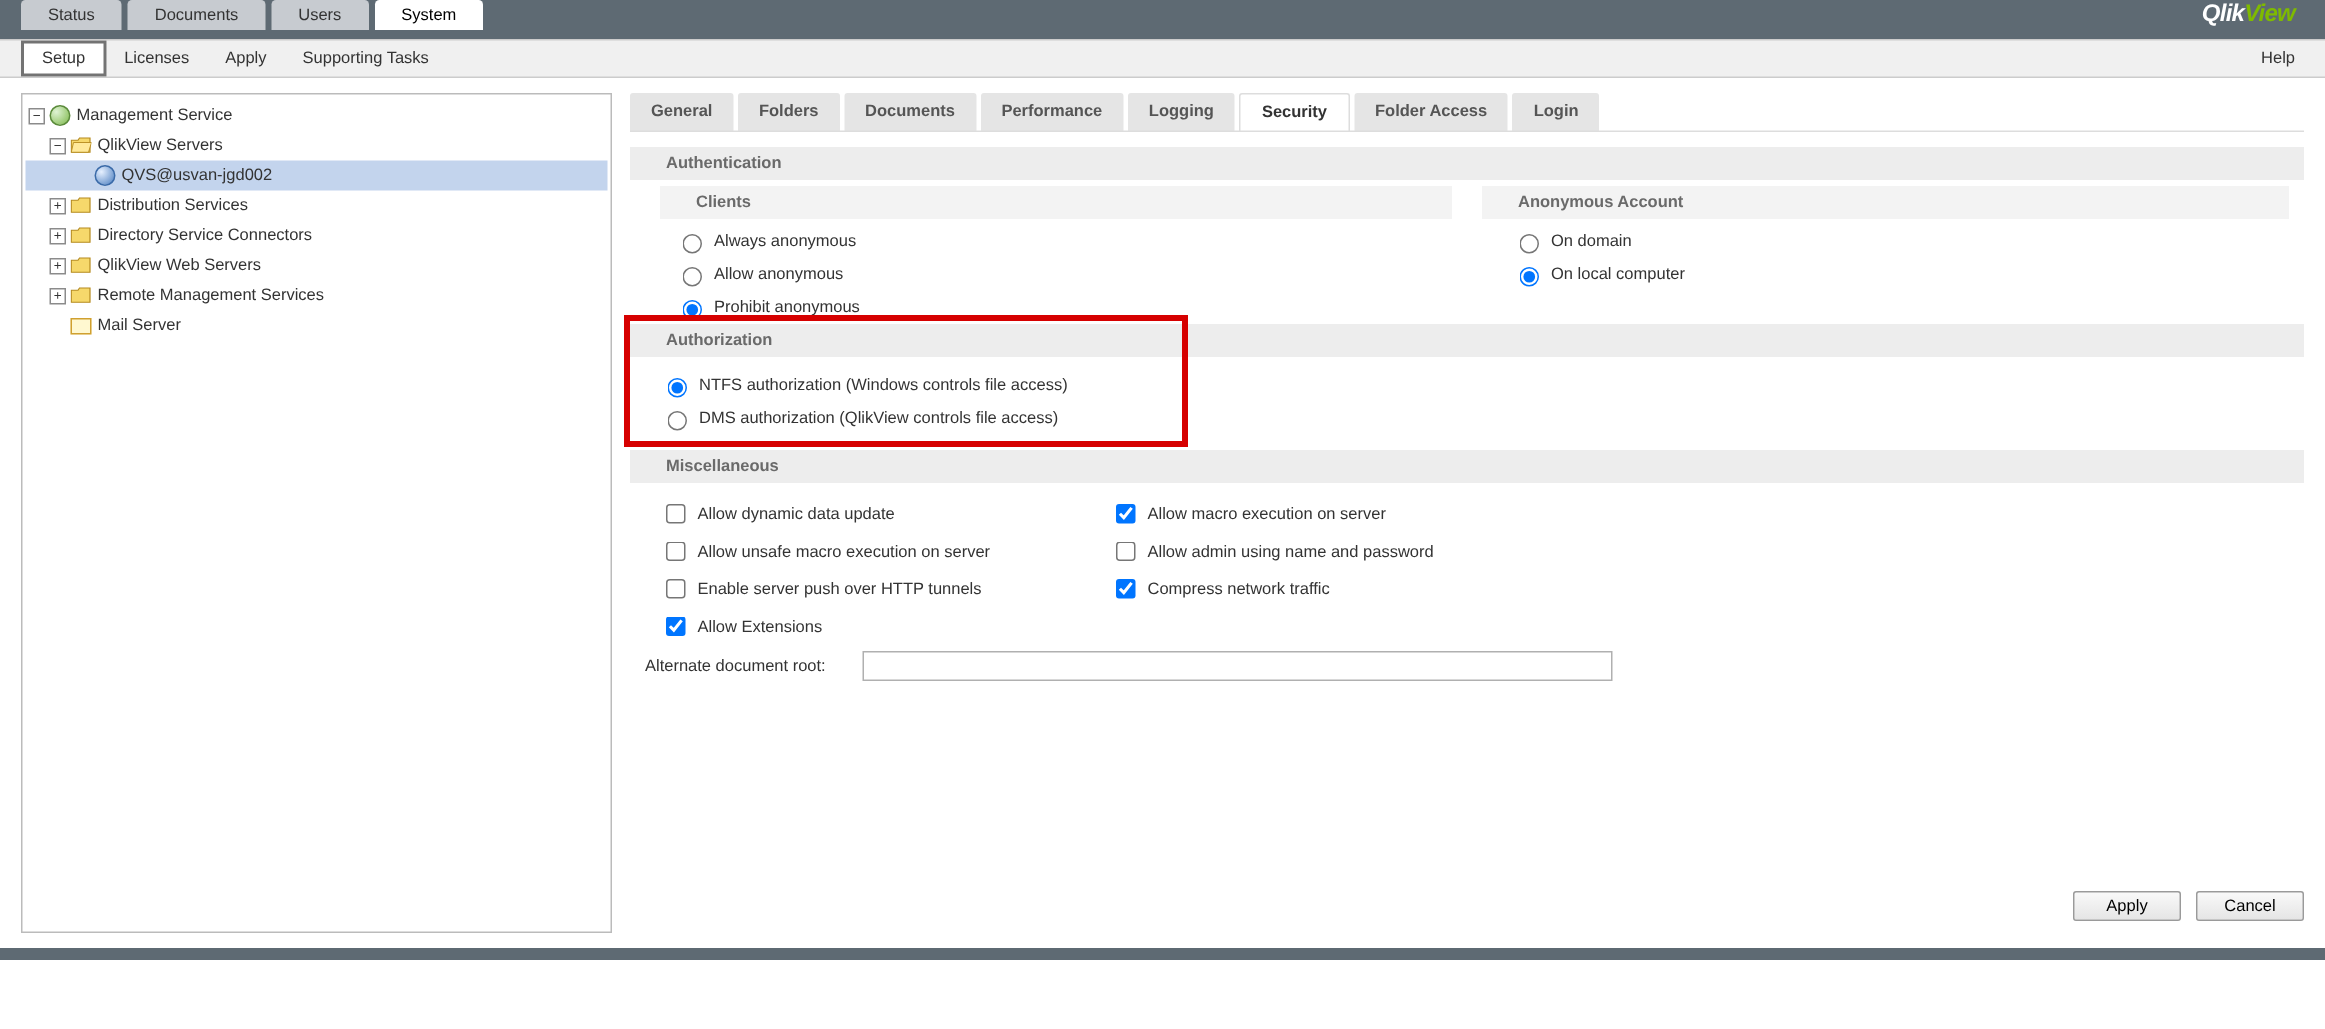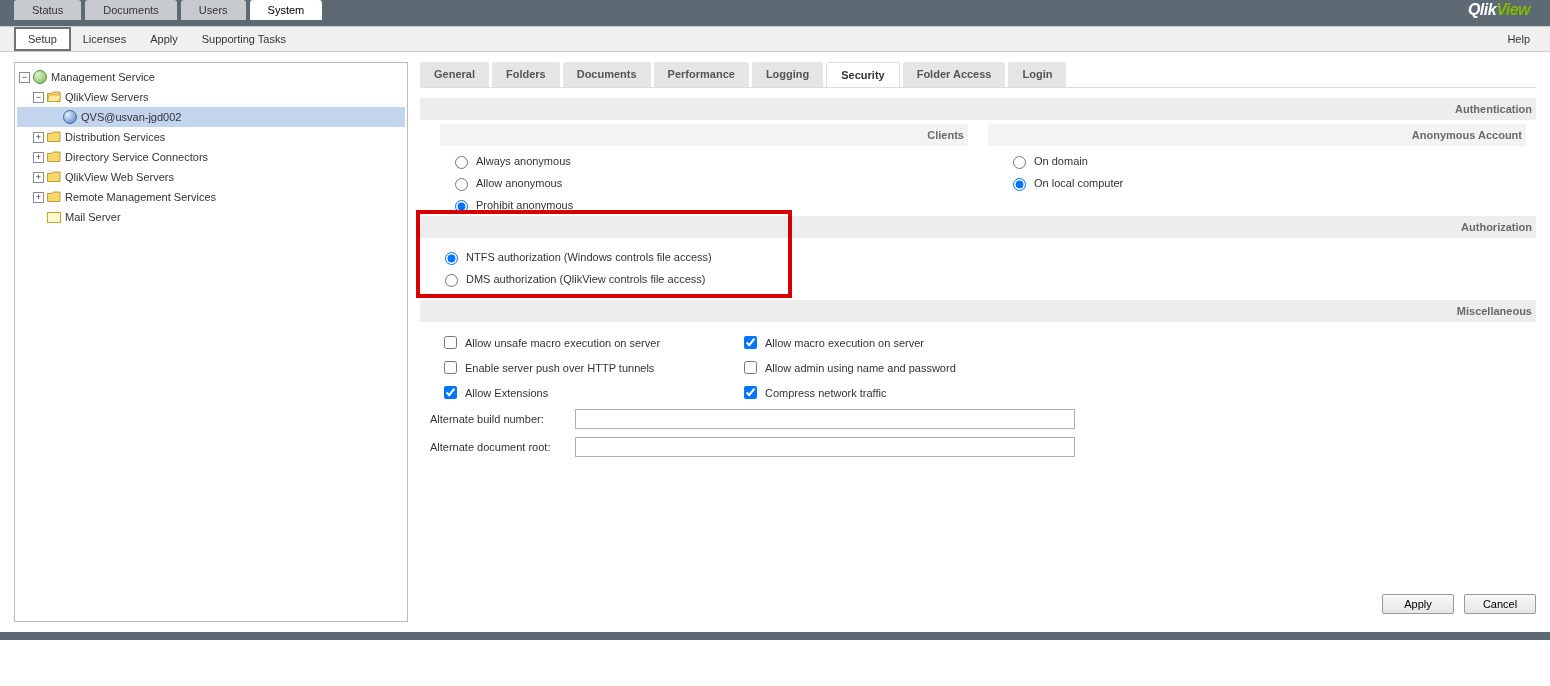--- a/index.html
+++ b/index.html
@@ -144,23 +144,22 @@
   .panel-body {
     border-top: 1px solid #ddd;
     margin-top: -1px;
     padding-top: 10px;
     flex:1;
   }
   .section-header {
     background: #ededed;
     color: #6a6a6a;
     font-weight: bold;
-    padding: 5px 4px;
+    padding: 5px 24px;
     margin: 0 0 4px 0;
-    text-align: right;
   }
   .section-header.sub {
     background: #f3f3f3;
     margin-left: 10px;
   }
   .section-body { padding: 4px 0 10px 0; }
   .cols { display:flex; }
   .col { flex:1; padding: 0 10px; }
   .radio-row, .check-row {
     display:flex; align-items:center;
@@ -333,20 +332,24 @@
         </div>
         <div class="highlight-box" style="left:-4px; top:-6px; width:376px; height:88px;"></div>
       </div>
 
       <div class="section-header">Miscellaneous</div>
       <div class="section-body">
         <div class="check-grid">
           <div class="cgcol">
             <div class="check-row">
               <input type="checkbox" style="">
+              <span>Allow dynamic data update</span>
+            </div>
+            <div class="check-row">
+              <input type="checkbox" style="">
               <span>Allow unsafe macro execution on server</span>
             </div>
             <div class="check-row">
               <input type="checkbox" style="">
               <span>Enable server push over HTTP tunnels</span>
             </div>
             <div class="check-row">
               <input type="checkbox" checked="" style="">
               <span>Allow Extensions</span>
             </div>
@@ -358,24 +361,20 @@
             </div>
             <div class="check-row">
               <input type="checkbox" style="">
               <span>Allow admin using name and password</span>
             </div>
             <div class="check-row">
               <input type="checkbox" checked="" style="">
               <span>Compress network traffic</span>
             </div>
           </div>
-        </div>
-        <div class="field-row">
-          <span class="field-label">Alternate build number:</span>
-          <input type="text" value="" style="">
         </div>
         <div class="field-row">
           <span class="field-label">Alternate document root:</span>
           <input type="text" value="" style="">
         </div>
       </div>
     </div>
 
     <div class="footer-buttons">
       <button class="btn">Apply</button>

